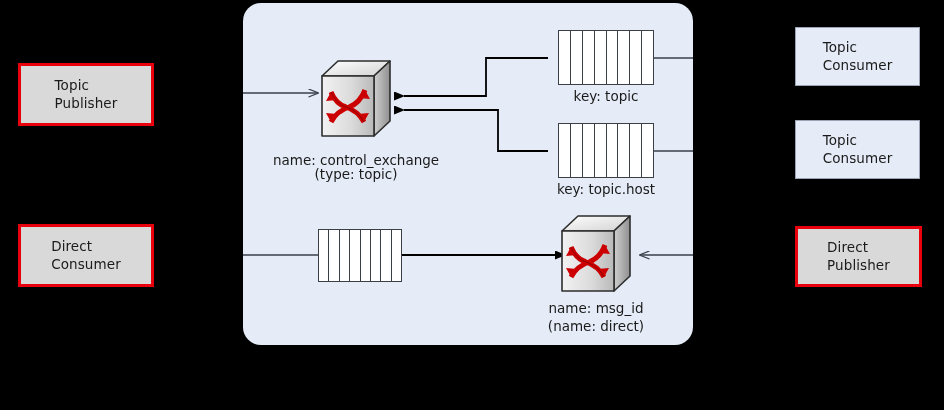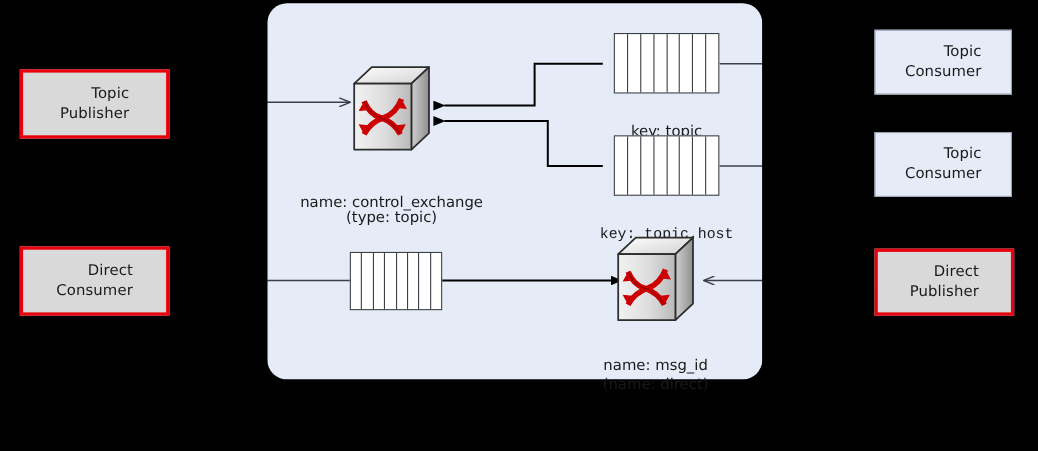--- a/index.html
+++ b/index.html
@@ -33,21 +33,21 @@
     border-radius: 18px;
     box-sizing: border-box;
   }
 
   
   .endpoint {
     box-sizing: border-box;
     display: flex;
     align-items: center;
     justify-content: center;
-    text-align: right;
+    text-align: left;
     line-height: 1.3;
     font-size: 13.5px;
     color: #1a1a1a;
     letter-spacing: .1px;
   }
   .endpoint-red {
     background: #d9d9d9;
     border: 3px solid #e8000d;
     box-shadow: 1px 1px 2px rgba(0,0,0,.45);
   }
@@ -70,21 +70,20 @@
   }
   .queue i:last-child { border-right: none; }
 
   
   .caption {
     font-size: 13.5px;
     color: #1a1a1a;
     text-align: center;
     white-space: nowrap;
     line-height: 1.32;
-    margin-top: 24px;
   }
 
   
   .wires { left: 0; top: 0; width: 944px; height: 410px; pointer-events: none; }
 
   
   .mask { background: #000000; }
 </style>
 </head>
 <body>
@@ -196,21 +195,21 @@
   <div class="abs queue" style="left:558px; top:123px; width:96px; height:55px;">
     <i></i>
       <i></i>
       <i></i>
       <i></i>
       <i></i>
       <i></i>
       <i></i>
       <i></i>
   </div>
-  <div class="abs caption" style="left:536px; top:181px; width:140px;font-family:Liberation Mono, monospace;">key: topic.host</div>
+  <div class="abs caption" style="left:536px; top:181px; width:140px;">key: topic.host</div>
 
   <div class="abs queue" style="left:318px; top:229px; width:84px; height:53px;">
     <i></i>
       <i></i>
       <i></i>
       <i></i>
       <i></i>
       <i></i>
       <i></i>
       <i></i>

